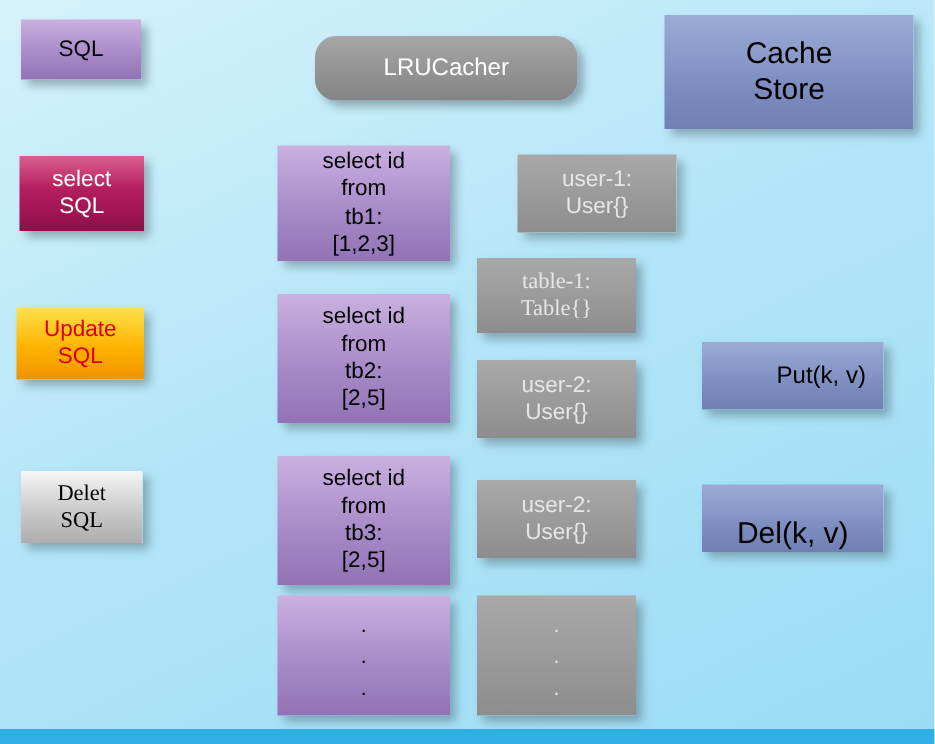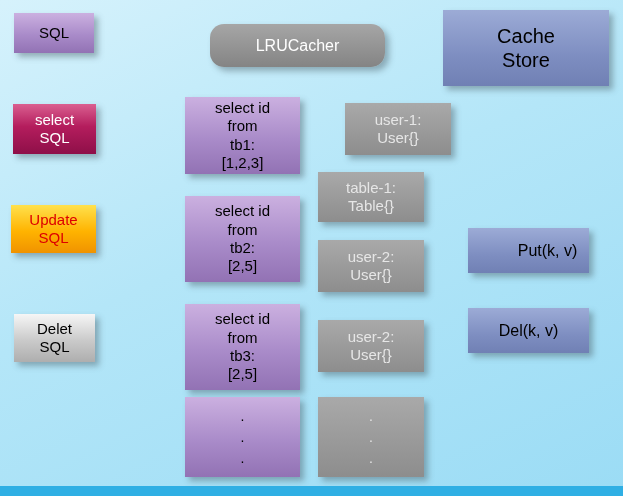--- a/index.html
+++ b/index.html
@@ -29,48 +29,48 @@
     text-align: center;
     font-size: 15px;
     line-height: 1.22;
     box-shadow: 4px 4px 6px rgba(70, 90, 100, 0.45);
   }
   .box span { white-space: pre-line; display: block; }
 
   .purple     { background: linear-gradient(#cbb0e0, #a98bc9 55%, #9272b4); color: #000; }
   .magenta    { background: linear-gradient(#da5f90, #b41d5d 45%, #8e0f48); color: #fff; }
   .orange     { background: linear-gradient(#ffe14d, #ffb300 55%, #f09300); color: #dd0000; }
-  .silver     { background: linear-gradient(#f6f6f6, #cacaca 55%, #aeaeae); color: #000; }
+  .silver     { background: linear-gradient(#f6f6f6, #cacaca 55%, #aeaeae); color: #000; font-family: Liberation Serif, serif; }
   .gray       { background: linear-gradient(#a9a9a9, #8d8d8d); color: #e6e6e6; }
   .graydark   { background: linear-gradient(#a6a6a6, #848484); color: #fff; border-radius: 14px; }
   .periwinkle { background: linear-gradient(#9cabd6, #7e8ec1 60%, #7080b4); color: #000; }
 
   
   #b-sql    { left: 14px;  top: 13px;  width: 80px;  height: 40px; }
   #b-lru    { left: 210px; top: 24px;  width: 175px; height: 43px; font-size: 16px; }
   #b-cache  { left: 443px; top: 10px;  width: 166px; height: 76px; font-size: 20px; }
 
   #b-select { left: 13px;  top: 104px; width: 83px;  height: 50px; }
   #b-update { left: 11px;  top: 205px; width: 85px;  height: 48px; }
   #b-delete { left: 14px;  top: 314px; width: 81px;  height: 48px; }
 
   #b-q1 { left: 185px; top: 97px;  width: 115px; height: 77px; }
   #b-q2 { left: 185px; top: 196px; width: 115px; height: 86px; }
   #b-q3 { left: 185px; top: 304px; width: 115px; height: 86px; }
   #b-qd { left: 185px; top: 397px; width: 115px; height: 80px; font-size: 14px; line-height: 1.5; }
 
   #b-u1  { left: 318px; top: 103px; width: 106px; height: 52px; margin-left: 27px; }
-  #b-t1  { left: 318px; top: 172px; width: 106px; height: 50px; }
+  #b-t1  { left: 318px; top: 172px; width: 106px; height: 50px; font-family: Liberation Serif, serif; }
   #b-u2a { left: 318px; top: 240px; width: 106px; height: 52px; }
   #b-u2b { left: 318px; top: 320px; width: 106px; height: 52px; }
   #b-cd  { left: 318px; top: 397px; width: 106px; height: 80px; font-size: 14px; line-height: 1.5; }
 
   #b-get { left: 468px; top: 127px; width: 121px; height: 45px; font-size: 16px; }
   #b-put { left: 468px; top: 228px; width: 121px; height: 45px; font-size: 16px; padding-left: 38px; }
-  #b-del { left: 468px; top: 308px; width: 121px; height: 45px; font-size: 16px; }
+  #b-del { left: 468px; top: 323px; width: 121px; height: 45px; font-size: 20px; align-items: flex-end; }
 </style>
 </head>
 <body>
 
 <div class="stage">
 
   <div id="b-sql" class="box purple">
     <span>SQL</span>
   </div>
   <div id="b-select" class="box magenta">

